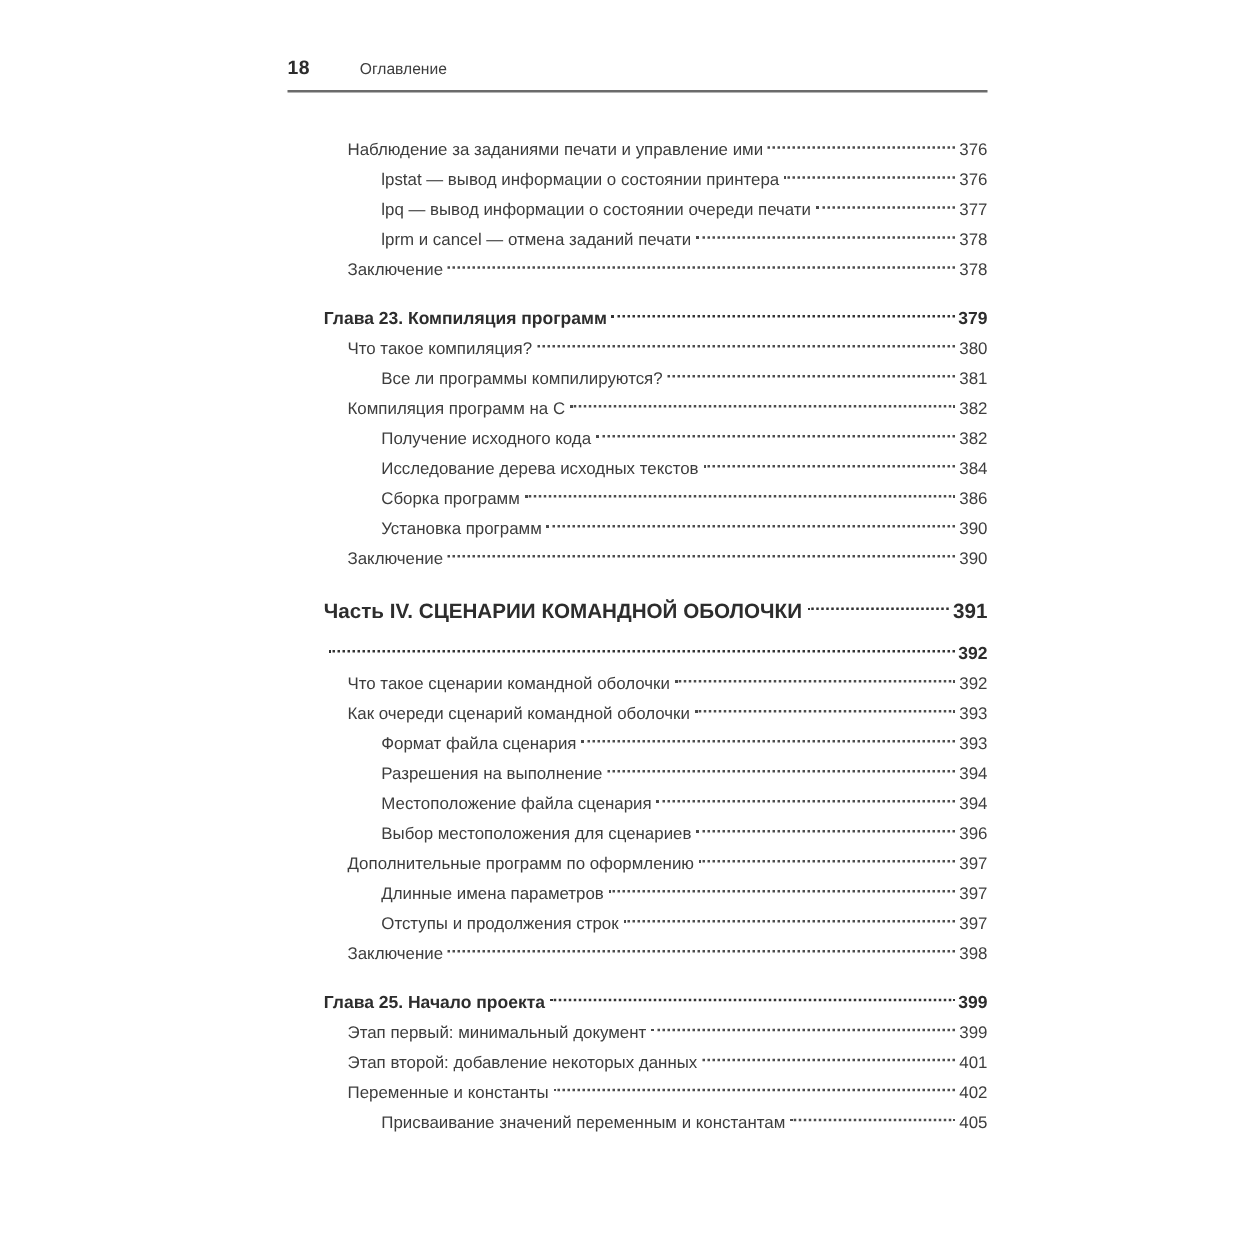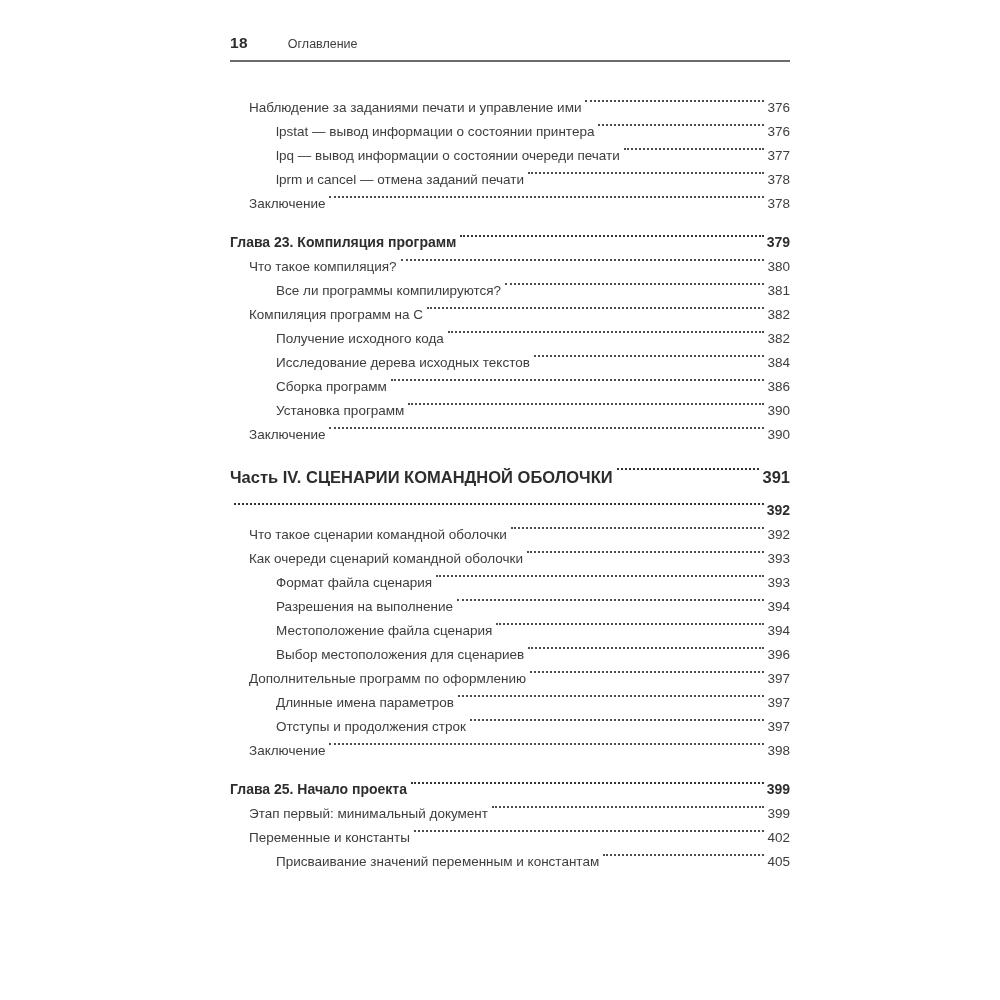--- a/index.html
+++ b/index.html
@@ -11,21 +11,21 @@
     width: 1000px;
     height: 1000px;
     position: relative;
     font-family: "Liberation Sans", "DejaVu Sans", sans-serif;
     color: #3d3d3d;
     overflow: hidden;
   }
   .page {
     position: absolute;
     left: 230px;
-    top: 34px;
+    top: 46px;
     width: 560px;
   }
   .hdr {
     display: flex;
     align-items: baseline;
     padding-bottom: 8px;
     border-bottom: 2px solid #6b6b6b;
   }
   .hdr .num {
     font-weight: bold;
@@ -36,25 +36,26 @@
   .hdr .ttl {
     font-size: 12.5px;
     margin-left: 40px;
     color: #3d3d3d;
   }
   .toc {
     margin-top: 38px;
   }
   .row {
     display: flex;
-    align-items: flex-start;
+    align-items: center;
     font-size: 13.5px;
     line-height: 15px;
     margin-top: 9px;
     color: #3d3d3d;
+    margin-left: 29px;
   }
   .toc > .row:first-child { margin-top: 0; }
   .row .t { white-space: nowrap; }
   .row .p { white-space: nowrap; }
   .row .dots {
     flex: 1 1 auto;
     min-width: 14px;
     border-bottom: 2px dotted #4c4c4c;
     margin: 0 3px 3px 4px;
   }
@@ -220,20 +221,25 @@
         <span class="t">Глава 25. Начало проекта</span>
         <span class="dots"></span>
         <span class="p">399</span>
       </div>
       <div class="row l1">
         <span class="t">Этап первый: минимальный документ</span>
         <span class="dots"></span>
         <span class="p">399</span>
       </div>
       <div class="row l1">
+        <span class="t">Этап второй: добавление некоторых данных</span>
+        <span class="dots"></span>
+        <span class="p">401</span>
+      </div>
+      <div class="row l1">
         <span class="t">Переменные и константы</span>
         <span class="dots"></span>
         <span class="p">402</span>
       </div>
       <div class="row l2">
         <span class="t">Присваивание значений переменным и константам</span>
         <span class="dots"></span>
         <span class="p">405</span>
       </div>
     </div>

